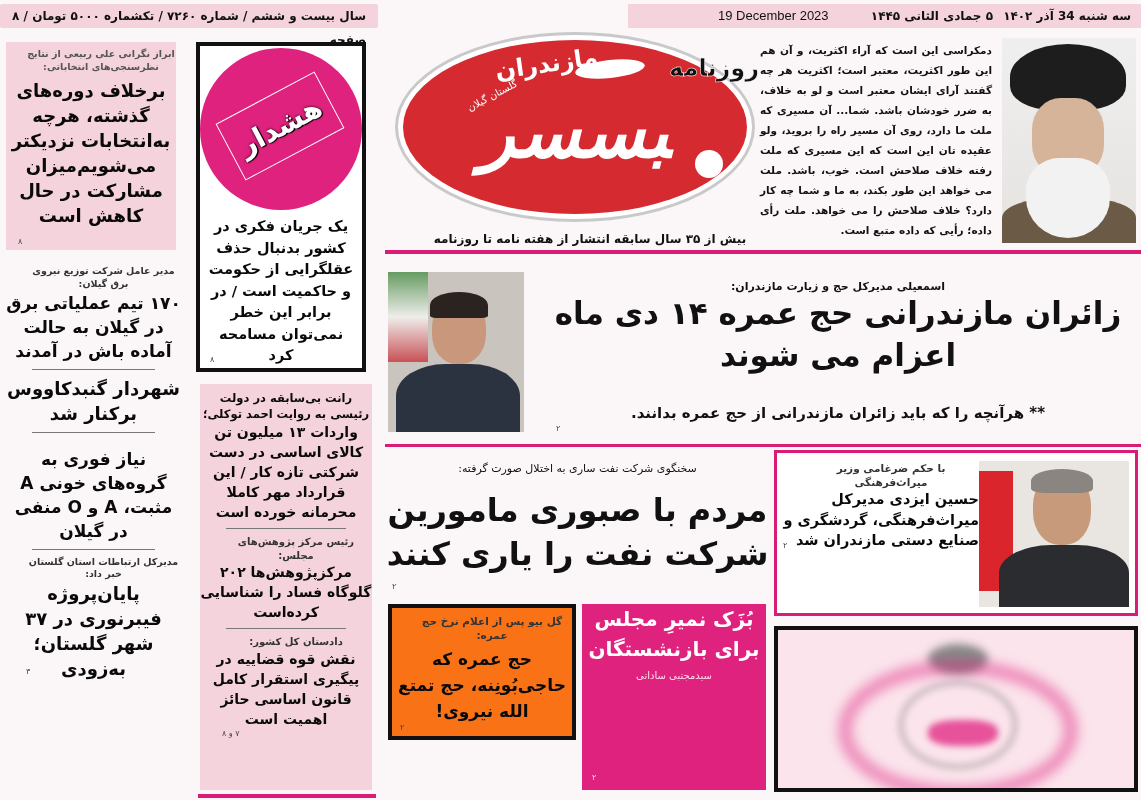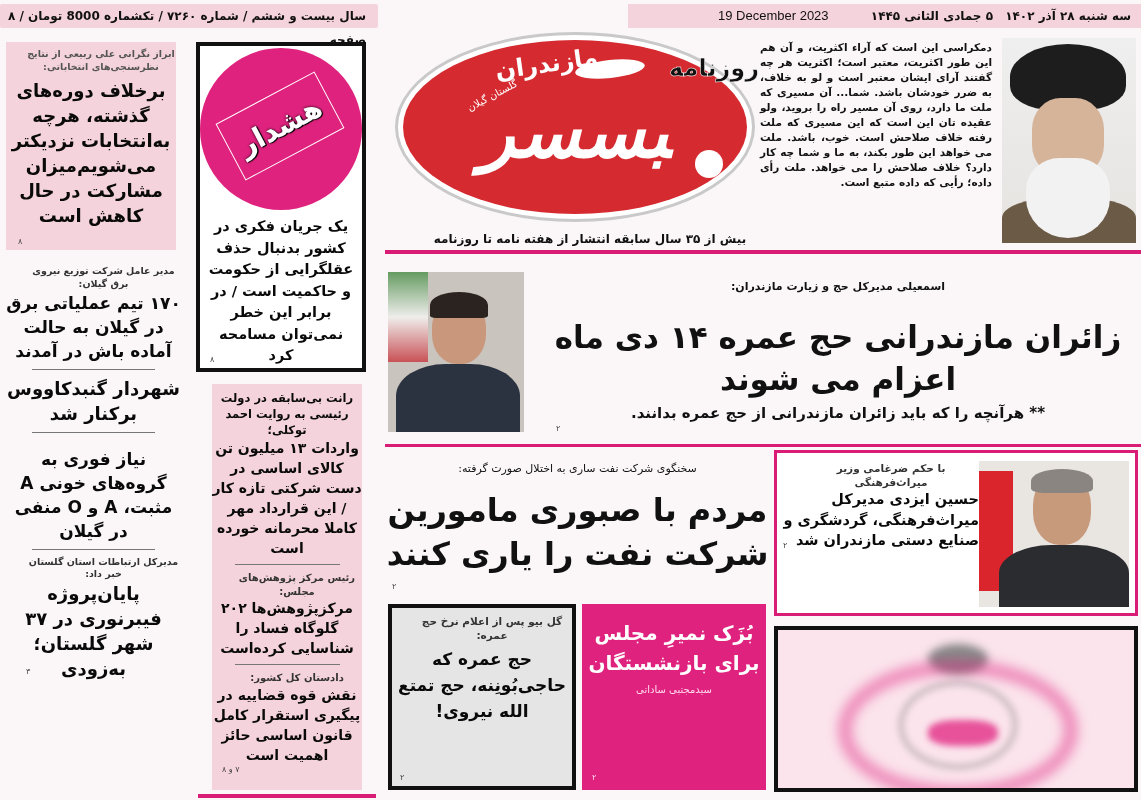--- a/index.html
+++ b/index.html
@@ -34,45 +34,45 @@
   #logo .rooz { position: absolute; right: -4px; top: 22px; font-size: 24px; font-weight: bold; color: #111; background: transparent; -webkit-text-stroke: 0.5px #fff; }
   #tagline { left: 430px; top: 232px; width: 320px; text-align: center; font-size: 12px; font-weight: bold; }
   #rule-top { left: 385px; top: 250px; width: 756px; }
 
   
   #leader-photo { left: 1002px; top: 38px; width: 134px; height: 205px; background: linear-gradient(180deg,#efefef 0%,#e6e3e0 100%); overflow: hidden; }
   #leader-photo .turban { position: absolute; left: 8px; top: 6px; width: 116px; height: 66px; border-radius: 55% 55% 40% 40%; background: #1d1d1d; }
   #leader-photo .face { position: absolute; left: 30px; top: 60px; width: 72px; height: 78px; border-radius: 40%; background: #d6b49a; }
   #leader-photo .beard { position: absolute; left: 24px; top: 120px; width: 84px; height: 80px; border-radius: 40% 40% 50% 50%; background: #f2f2f2; }
   #leader-photo .robe { position: absolute; left: 0; top: 160px; width: 134px; height: 50px; background: #6b5a45; border-radius: 40% 40% 0 0; }
-  #quote { left: 760px; top: 40px; width: 232px; font-size: 10.5px; line-height: 15px; text-align: justify; font-weight: bold; }
+  #quote { left: 760px; top: 40px; width: 232px; font-size: 10.5px; line-height: 20px; text-align: justify; font-weight: bold; }
 
   
   #box-vote { left: 6px; top: 42px; width: 170px; height: 208px; }
   #box-vote .kicker { color: #555; margin-top: 6px; }
   #box-vote .hl { font-size: 18px; line-height: 25px; margin-top: 4px; }
   #left-col { left: 6px; top: 265px; width: 175px; }
   #left-col .hl { font-size: 17px; line-height: 24px; }
   #left-col .hl.big { font-size: 18px; line-height: 25px; }
 
   
   #warn { left: 196px; top: 42px; width: 170px; height: 330px; border: 4px solid #111; background: #fff; }
   #warn .circle { position: absolute; left: 0px; top: 2px; width: 162px; height: 162px; border-radius: 50%; background: #e0227f; }
   #warn .stamp { position: absolute; left: 24px; top: 48px; width: 112px; height: 64px; border: 1.5px solid #fff; transform: rotate(-28deg); display: flex; align-items: center; justify-content: center; color: #fff; font-size: 28px; font-weight: bold; text-shadow: 0 0 3px #000, 1px 1px 0 #000; }
   #warn .hl { position: absolute; top: 170px; left: 4px; right: 4px; font-size: 14.5px; line-height: 21.5px; }
   #warn .pn { position: absolute; left: 10px; bottom: 4px; }
 
   
-  #mid-col { left: 212px; top: 384px; width: 150px; height: 406px; }
+  #mid-col { left: 200px; top: 384px; width: 172px; height: 406px; }
   #mid-col .hl { font-size: 14px; line-height: 20px; }
   #mid-col .kicker { font-size: 10px; }
 
   
   #hajj-kicker { left: 540px; top: 280px; width: 596px; text-align: center; font-size: 11px; font-weight: bold; }
-  #hajj-hl { left: 540px; top: 316px; width: 596px; text-align: center; font-size: 31px; line-height: 42px; font-weight: bold; }
+  #hajj-hl { left: 540px; top: 292px; width: 596px; text-align: center; font-size: 31px; line-height: 42px; font-weight: bold; }
   #hajj-sub { left: 540px; top: 404px; width: 596px; text-align: center; font-size: 15px; font-weight: bold; }
   #hajj-photo { left: 388px; top: 272px; width: 136px; height: 160px; background: #c9c4bd; overflow: hidden; }
   #hajj-photo .flag { position: absolute; left: 0; top: 0; width: 40px; height: 90px; background: linear-gradient(180deg,#3a8a3a 0%,#ffffff 50%,#c8202a 100%); opacity: .7; }
   #hajj-photo .head { position: absolute; left: 44px; top: 26px; width: 54px; height: 66px; border-radius: 45%; background: #c9977c; }
   #hajj-photo .hair { position: absolute; left: 42px; top: 20px; width: 58px; height: 26px; border-radius: 50% 50% 10% 10%; background: #2b2320; }
   #hajj-photo .suit { position: absolute; left: 8px; top: 92px; width: 124px; height: 80px; border-radius: 40% 40% 0 0; background: #2c3340; }
   #rule-mid { left: 385px; top: 444px; width: 756px; height: 3px; }
 
   
   #oil-kicker { left: 385px; top: 462px; width: 385px; text-align: center; font-size: 11px; font-weight: normal; }
@@ -84,48 +84,48 @@
   #herit .photo { position: absolute; right: 6px; top: 8px; width: 150px; height: 146px; background: #e9e6e2; overflow: hidden; }
   #herit .photo .flag { position: absolute; left: 0; top: 10px; width: 34px; height: 120px; background: #d9252b; }
   #herit .photo .head { position: absolute; left: 54px; top: 12px; width: 58px; height: 72px; border-radius: 45%; background: #c89a7c; }
   #herit .photo .hair { position: absolute; left: 52px; top: 8px; width: 62px; height: 24px; border-radius: 50% 50% 20% 20%; background: #8a8580; }
   #herit .photo .suit { position: absolute; left: 20px; top: 84px; width: 130px; height: 70px; border-radius: 40% 40% 0 0; background: #2b2c30; }
   #herit .text { position: absolute; left: 6px; top: 8px; width: 196px; }
   #herit .hl { font-size: 14.5px; line-height: 20.5px; text-align: right; }
   #herit .kicker { font-size: 10.5px; }
 
   
-  #umrah { left: 388px; top: 604px; width: 188px; height: 186px; border: 4px solid #111; background: #e5e5e5; }
+  #umrah { left: 388px; top: 604px; width: 188px; height: 136px; border: 4px solid #111; background: #f97316; }
   #umrah .kicker { margin-top: 6px; font-size: 10.5px; }
   #umrah .hl { font-size: 17px; line-height: 26px; margin-top: 4px; }
   #umrah .pn { position: absolute; left: 8px; bottom: 4px; }
 
   
   #pension { left: 582px; top: 604px; width: 184px; height: 186px; background: #e0227f; color: #fff; }
-  #pension .hl { color: #fff; font-size: 20px; line-height: 30px; margin-top: 14px; }
+  #pension .hl { color: #fff; font-size: 20px; line-height: 30px; }
   #pension .author { text-align: center; font-size: 10px; margin-top: 6px; color: #fde; }
   #pension .pn { position: absolute; left: 10px; bottom: 8px; color: #fde; }
 
   
   #ad { left: 774px; top: 626px; width: 364px; height: 166px; border: 4px solid #111; background: #fbe4ec; overflow: hidden; }
   #ad .blob { position: absolute; left: 150px; top: 14px; width: 60px; height: 30px; border-radius: 50%; background: #888; filter: blur(4px); }
   #ad .ring1 { position: absolute; left: 60px; top: 30px; width: 240px; height: 140px; border-radius: 50%; border: 14px solid rgba(224,34,127,.45); filter: blur(6px); }
   #ad .ring2 { position: absolute; left: 120px; top: 50px; width: 120px; height: 90px; border-radius: 50%; border: 6px solid rgba(80,80,80,.25); filter: blur(3px); }
   #ad .center { position: absolute; left: 150px; top: 90px; width: 70px; height: 26px; border-radius: 40%; background: rgba(224,34,127,.75); filter: blur(3px); }
 
   #rule-bottom-left { left: 198px; top: 794px; width: 178px; height: 4px; background: #d91d77; }
 </style>
 </head>
 <body>
 
 <div id="strip-left" class="abs pinkbar">
-  <span class="issue">سال بیست و ششم / شماره ۷۲۶۰ / تکشماره 8000 تومان / ۸ صفحه</span>
+  <span class="issue">سال بیست و ششم / شماره ۷۲۶۰ / تکشماره ۵۰۰۰ تومان / ۸ صفحه</span>
 </div>
 <div id="strip-right" class="abs pinkbar">
-  <span class="d1">سه شنبه ۲۸ آذر ۱۴۰۲</span>
+  <span class="d1">سه شنبه 34 آذر ۱۴۰۲</span>
   <span class="d2">۵ جمادی الثانی ۱۴۴۵</span>
   <span class="d3">19 December 2023</span>
 </div>
 
 <div id="logo" class="abs">
   <div class="ring"></div>
   <div class="oval"></div>
   <div class="swoosh"></div>
   <div class="region">مازندران</div>
   <div class="provs">گلستان   گیلان</div>
@@ -185,21 +185,21 @@
   </div>
   <div class="sep"></div>
   <div>
     <div class="kicker">رئیس مرکز پژوهش‌های مجلس:</div>
     <div class="hl">مرکزپژوهش‌ها ۲۰۲ گلوگاه فساد را شناسایی کرده‌است</div>
   </div>
   <div class="sep"></div>
   <div>
     <div class="kicker">دادستان کل کشور:</div>
     <div class="hl">نقش قوه قضاییه در پیگیری استقرار کامل قانون اساسی حائز اهمیت است</div>
-    <div class="pn" style="text-align:left;padding-left:10px;">۷ و ۸</div>
+    <div class="pn" style="text-align:left;padding-left:22px;">۷ و ۸</div>
   </div>
 </div>
 
 <div id="hajj-photo" class="abs">
   <div class="flag"></div>
   <div class="suit"></div>
   <div class="head"></div>
   <div class="hair"></div>
 </div>
 <div id="hajj-kicker" class="abs">اسمعیلی مدیرکل حج و زیارت مازندران:</div>

